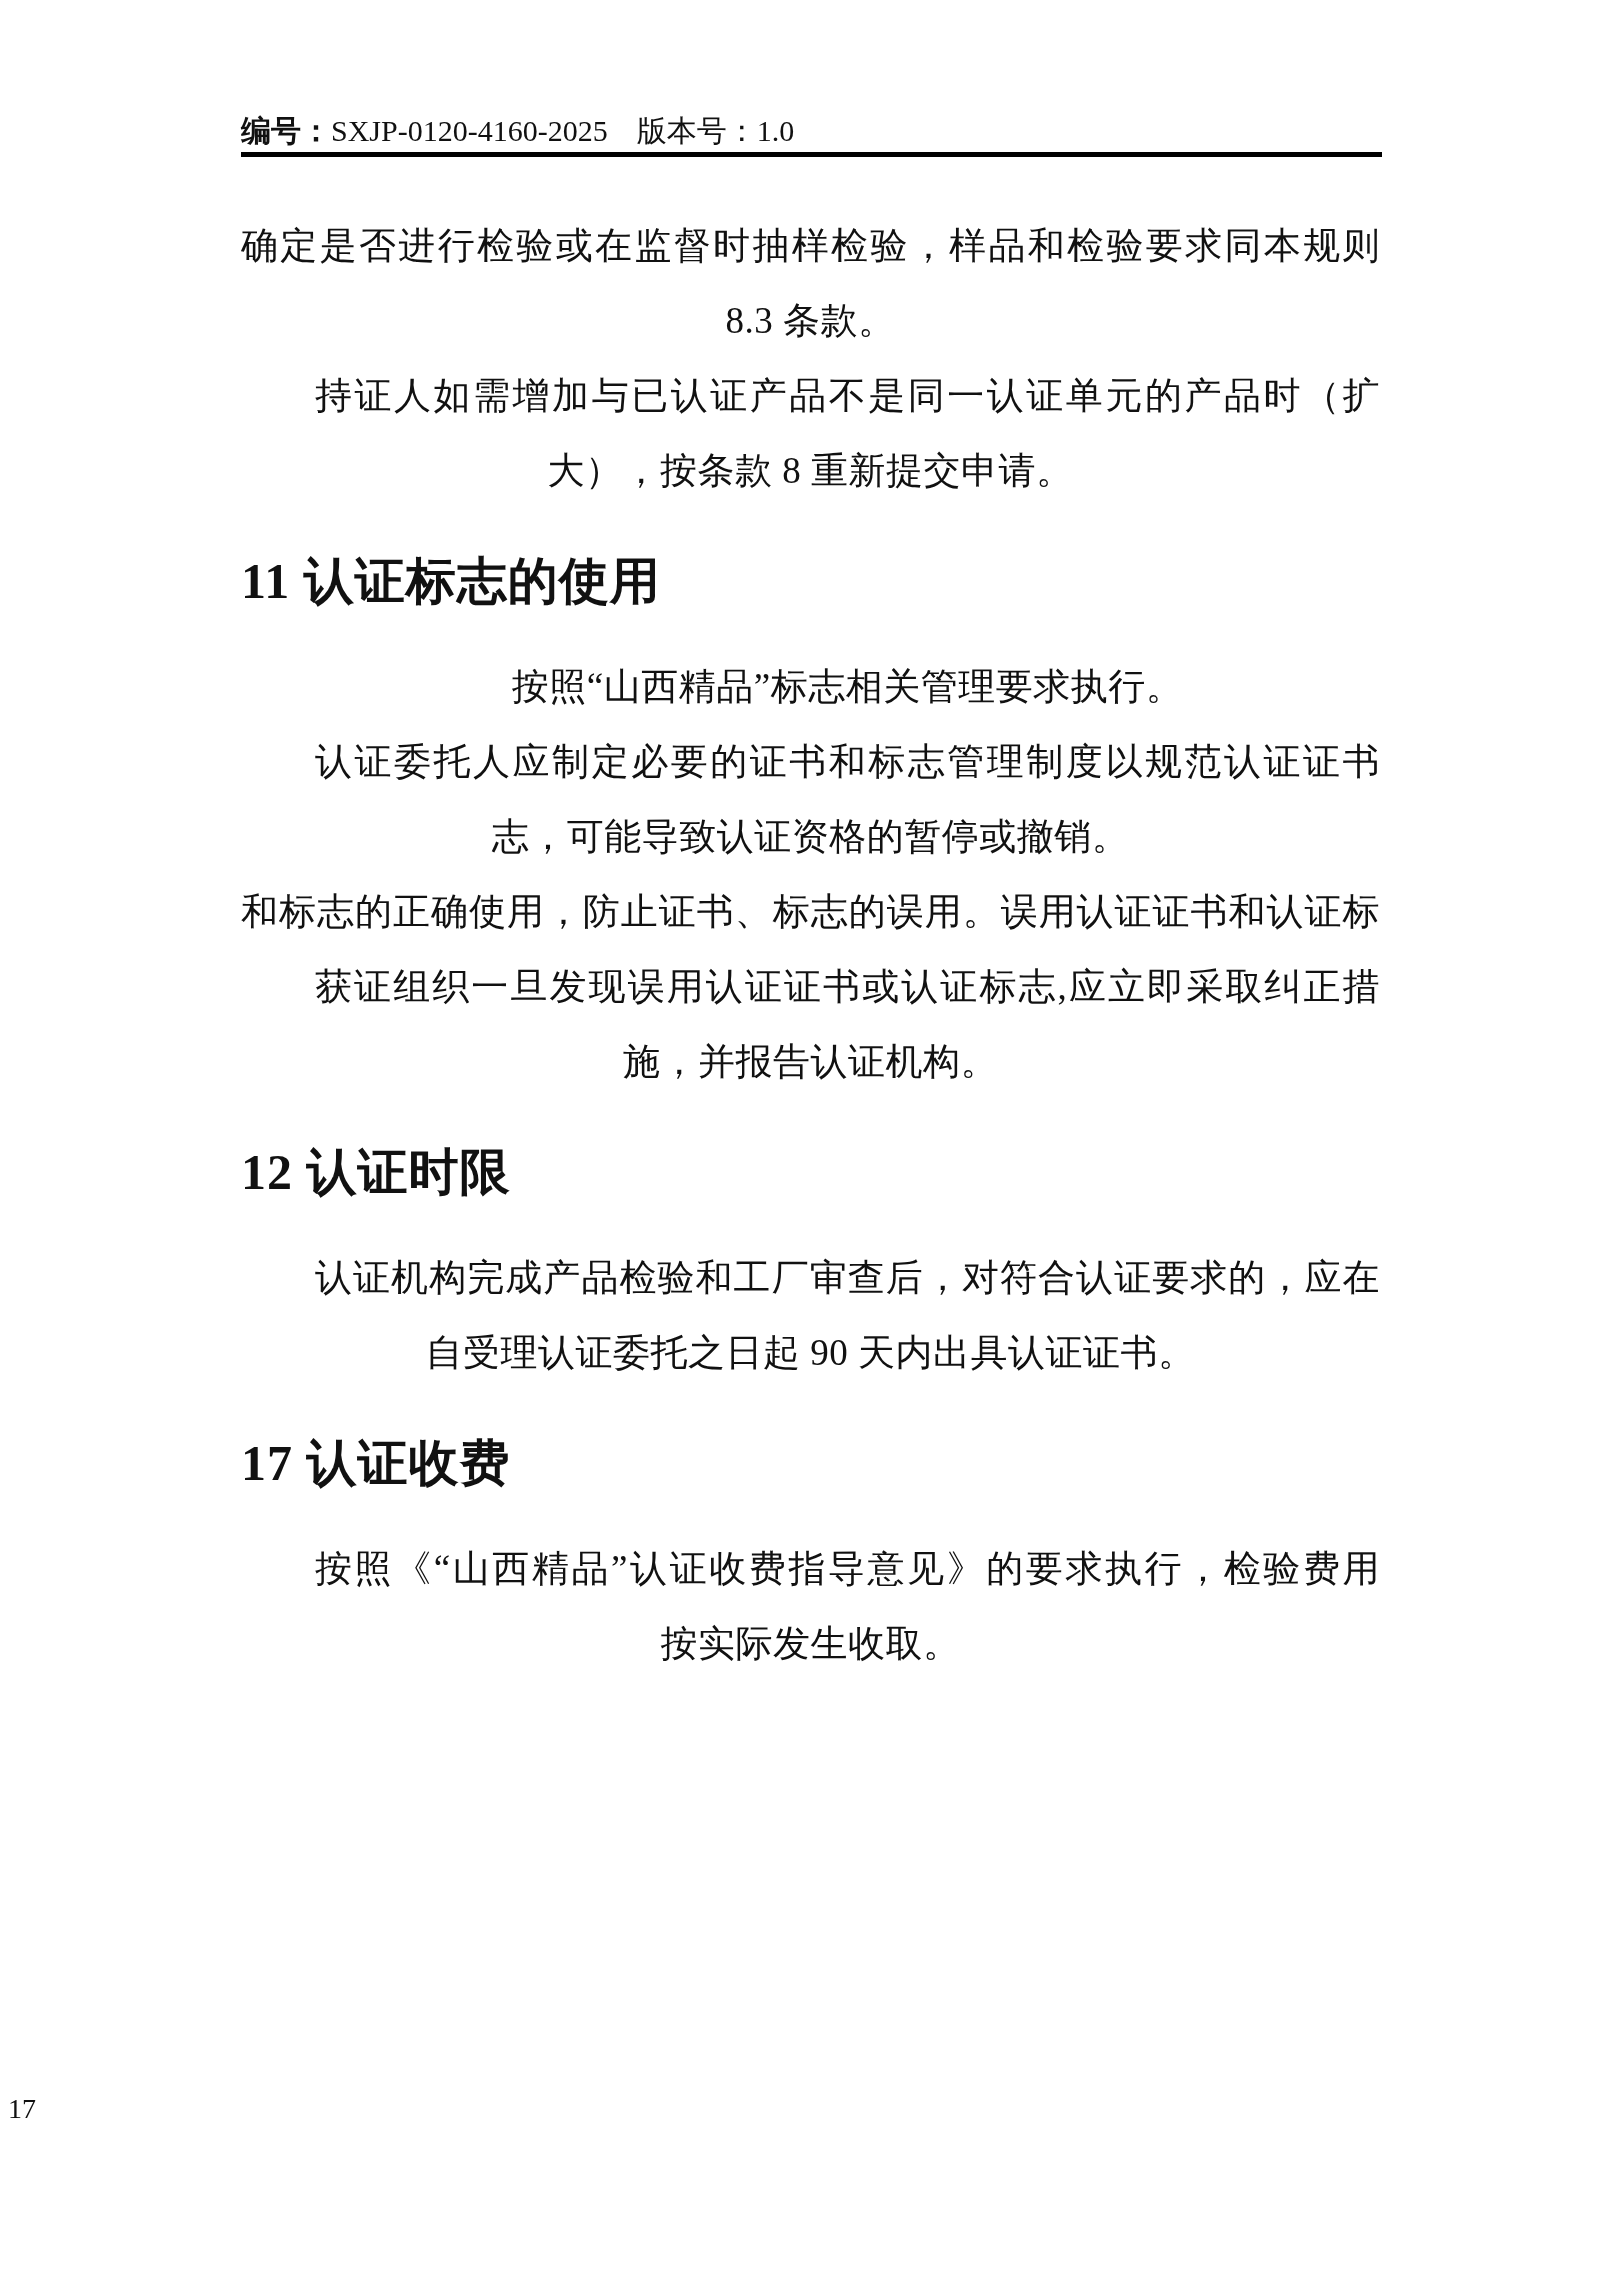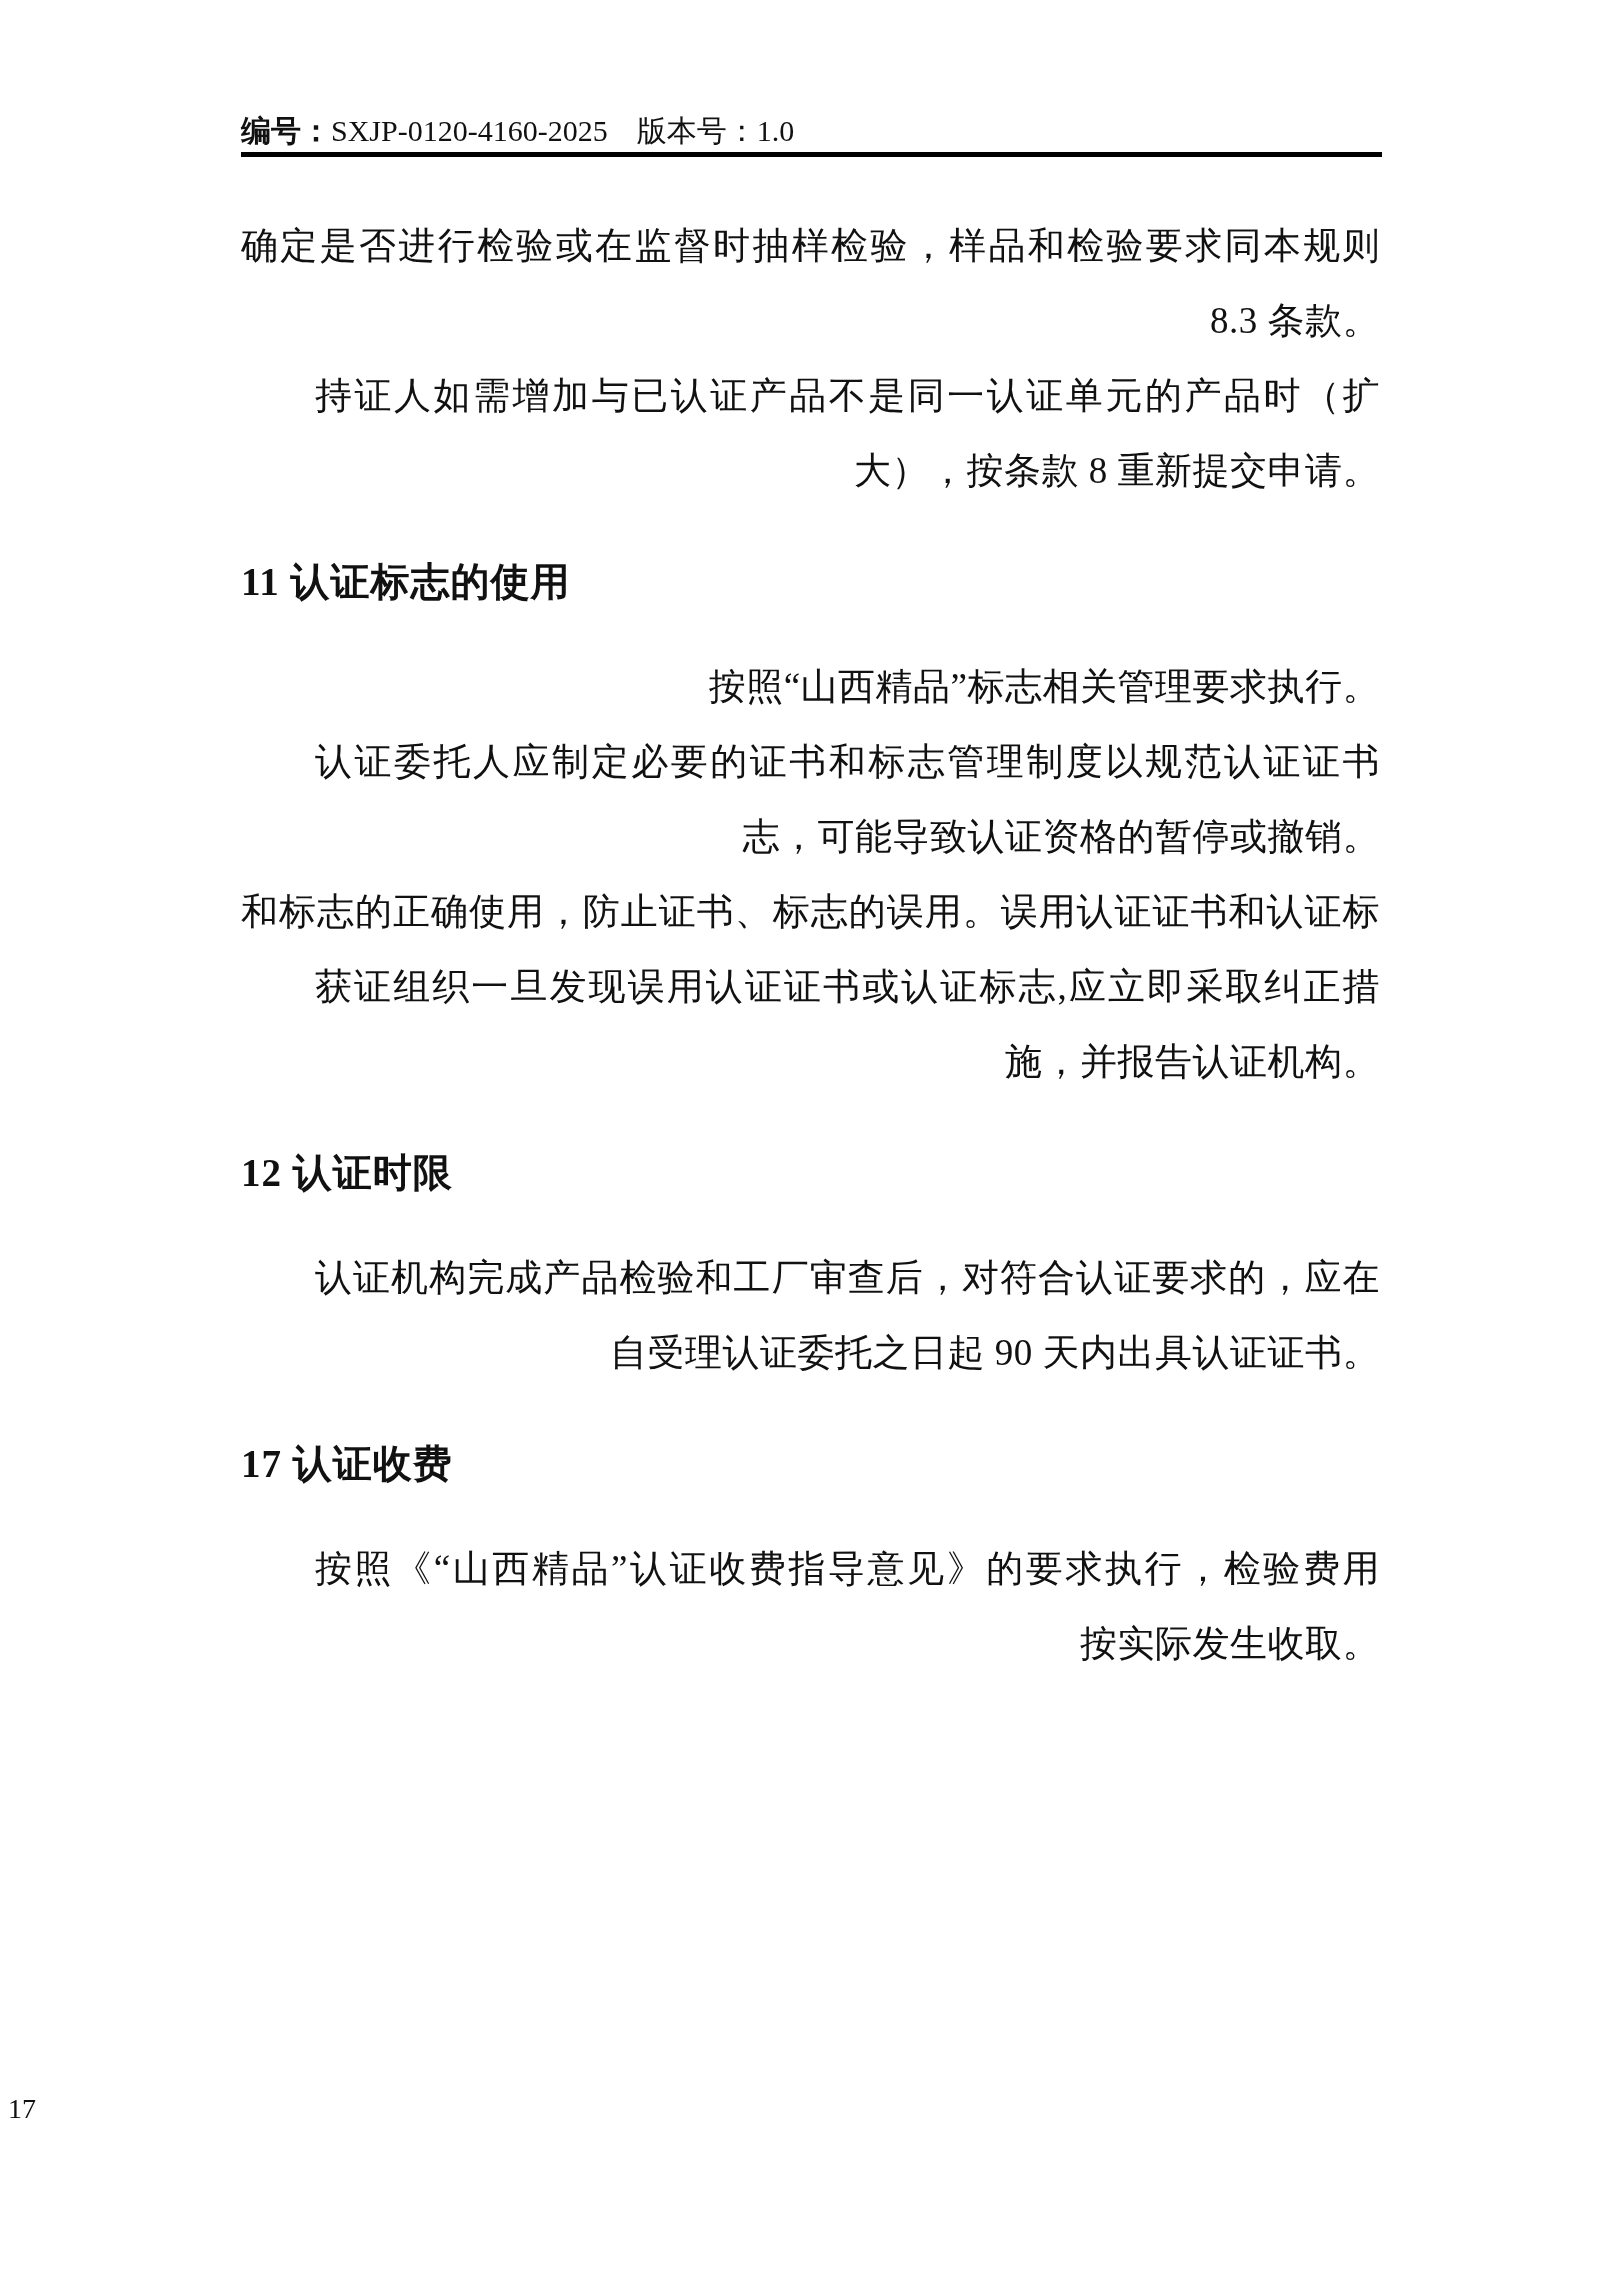--- a/index.html
+++ b/index.html
@@ -47,34 +47,34 @@
   .doc-main {
     position: absolute;
     top: 208px;
     left: 241px;
     width: 1139px;
   }
   .line {
     margin: 0;
     font-size: 37px;
     line-height: 75px;
-    text-align: right;
+    text-align: center;
     letter-spacing: 0.5px;
   }
   .fill {
     text-align: justify;
     text-align-last: justify;
     text-justify: inter-character;
   }
   .indent {
     text-indent: 74px;
   }
   .heading {
     margin: 36px 0 30px 0;
-    font-size: 39px;
+    font-size: 50px;
     line-height: 75px;
     font-weight: bold;
     letter-spacing: 1px;
   }
   .doc-footer {
     position: absolute;
     top: 2089px;
     left: 8px;
     width: 100%;
     text-align: left;

